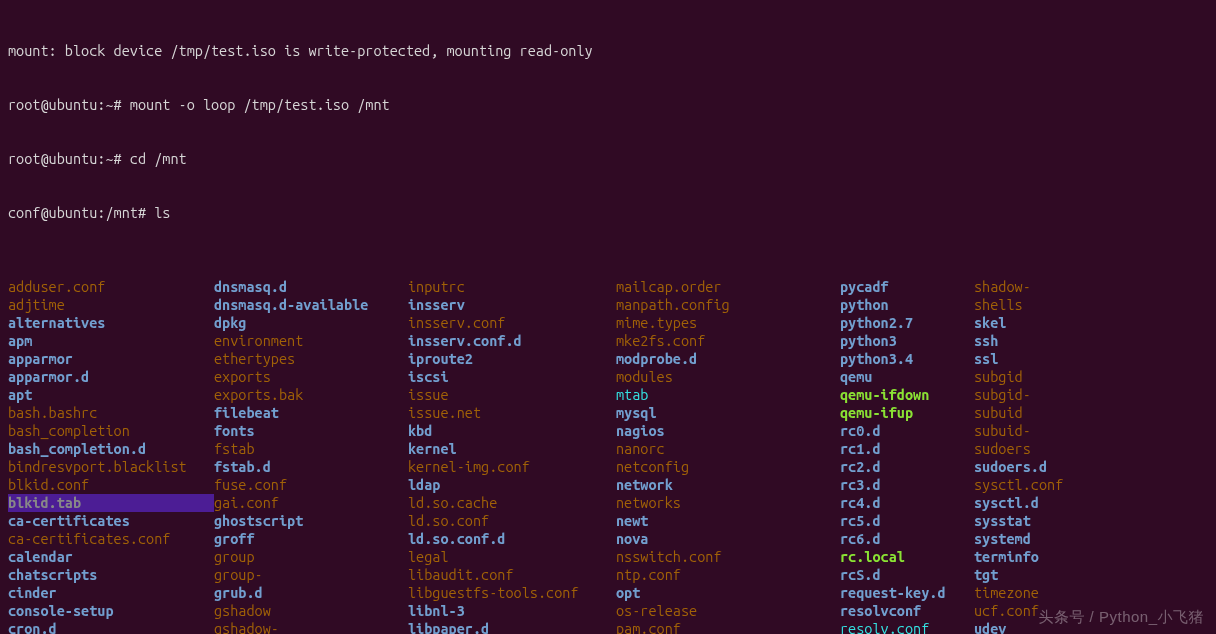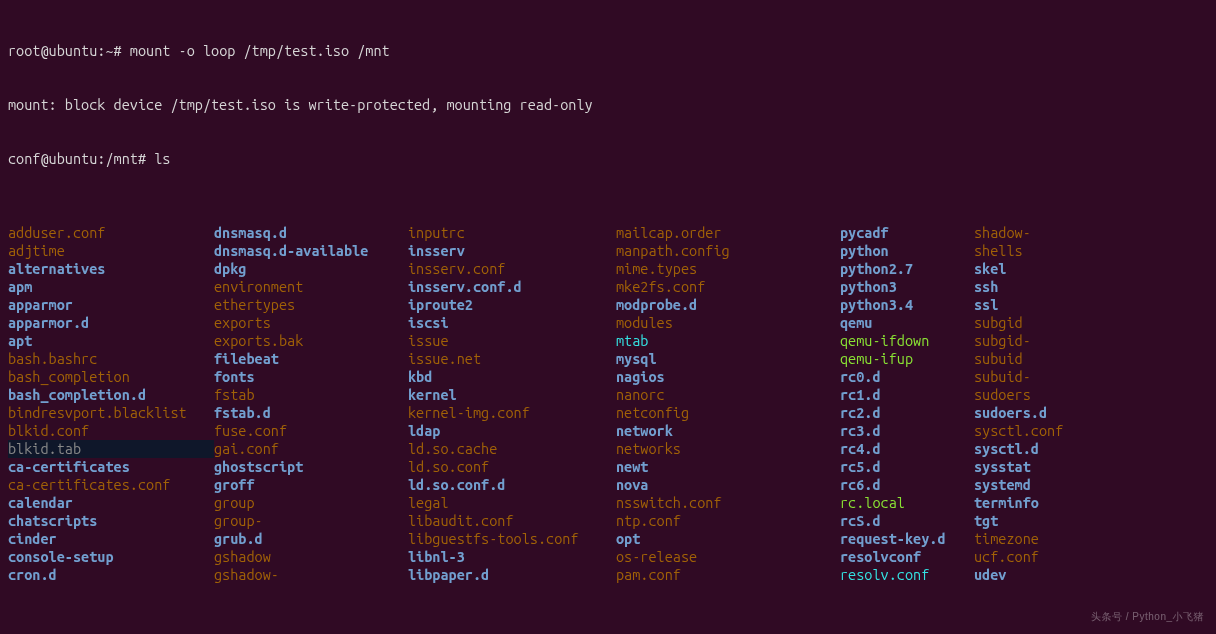--- a/index.html
+++ b/index.html
@@ -15,32 +15,33 @@
   .c0{width:206px}
   .c1{width:194px}
   .c2{width:208px}
   .c3{width:224px}
   .c4{width:134px}
   .c5{width:140px}
   .ent{display:block;height:18px}
   
   .pl{color:#a16207}        
   .dir{color:#729fcf;font-weight:bold}   
-  .bw{color:#888;background:#0f172a;font-weight:normal}  
+  .bw{color:#888;background:#4c1d95;font-weight:bold}  
   .cy{color:#34e2e2;font-weight:normal}    
-  .gr{color:#8ae234;font-weight:normal}    
+  .gr{color:#8ae234;font-weight:bold}    
   .watermark{position:fixed;bottom:8px;right:12px;color:rgba(255,255,255,.35);
-    font-size:10px;font-family:sans-serif;letter-spacing:.5px;pointer-events:none}
+    font-size:15px;font-family:sans-serif;letter-spacing:.5px;pointer-events:none}
 </style>
 </head>
 <body>
 
 <div class="term">
+  <div class="line msg">mount: block device /tmp/test.iso is write-protected, mounting read-only</div>
   <div class="line"><span class="prompt">root@ubuntu:~# </span><span class="cmd">mount -o loop /tmp/test.iso /mnt</span></div>
-  <div class="line msg">mount: block device /tmp/test.iso is write-protected, mounting read-only</div>
+  <div class="line"><span class="prompt">root@ubuntu:~# </span><span class="cmd">cd /mnt</span></div>
   <div class="line"><span class="prompt">conf@ubuntu:/mnt# </span><span class="cmd">ls</span></div>
 
   <div class="cols">
     <div class="col c0"><span class="ent pl">adduser.conf</span><span class="ent pl">adjtime</span><span class="ent dir">alternatives</span><span class="ent dir">apm</span><span class="ent dir">apparmor</span><span class="ent dir">apparmor.d</span><span class="ent dir">apt</span><span class="ent pl">bash.bashrc</span><span class="ent pl">bash_completion</span><span class="ent dir">bash_completion.d</span><span class="ent pl">bindresvport.blacklist</span><span class="ent pl">blkid.conf</span><span class="ent bw">blkid.tab</span><span class="ent dir">ca-certificates</span><span class="ent pl">ca-certificates.conf</span><span class="ent dir">calendar</span><span class="ent dir">chatscripts</span><span class="ent dir">cinder</span><span class="ent dir">console-setup</span><span class="ent dir">cron.d</span></div>
     <div class="col c1"><span class="ent dir">dnsmasq.d</span><span class="ent dir">dnsmasq.d-available</span><span class="ent dir">dpkg</span><span class="ent pl">environment</span><span class="ent pl">ethertypes</span><span class="ent pl">exports</span><span class="ent pl">exports.bak</span><span class="ent dir">filebeat</span><span class="ent dir">fonts</span><span class="ent pl">fstab</span><span class="ent dir">fstab.d</span><span class="ent pl">fuse.conf</span><span class="ent pl">gai.conf</span><span class="ent dir">ghostscript</span><span class="ent dir">groff</span><span class="ent pl">group</span><span class="ent pl">group-</span><span class="ent dir">grub.d</span><span class="ent pl">gshadow</span><span class="ent pl">gshadow-</span></div>
     <div class="col c2"><span class="ent pl">inputrc</span><span class="ent dir">insserv</span><span class="ent pl">insserv.conf</span><span class="ent dir">insserv.conf.d</span><span class="ent dir">iproute2</span><span class="ent dir">iscsi</span><span class="ent pl">issue</span><span class="ent pl">issue.net</span><span class="ent dir">kbd</span><span class="ent dir">kernel</span><span class="ent pl">kernel-img.conf</span><span class="ent dir">ldap</span><span class="ent pl">ld.so.cache</span><span class="ent pl">ld.so.conf</span><span class="ent dir">ld.so.conf.d</span><span class="ent pl">legal</span><span class="ent pl">libaudit.conf</span><span class="ent pl">libguestfs-tools.conf</span><span class="ent dir">libnl-3</span><span class="ent dir">libpaper.d</span></div>
     <div class="col c3"><span class="ent pl">mailcap.order</span><span class="ent pl">manpath.config</span><span class="ent pl">mime.types</span><span class="ent pl">mke2fs.conf</span><span class="ent dir">modprobe.d</span><span class="ent pl">modules</span><span class="ent cy">mtab</span><span class="ent dir">mysql</span><span class="ent dir">nagios</span><span class="ent pl">nanorc</span><span class="ent pl">netconfig</span><span class="ent dir">network</span><span class="ent pl">networks</span><span class="ent dir">newt</span><span class="ent dir">nova</span><span class="ent pl">nsswitch.conf</span><span class="ent pl">ntp.conf</span><span class="ent dir">opt</span><span class="ent pl">os-release</span><span class="ent pl">pam.conf</span></div>
     <div class="col c4"><span class="ent dir">pycadf</span><span class="ent dir">python</span><span class="ent dir">python2.7</span><span class="ent dir">python3</span><span class="ent dir">python3.4</span><span class="ent dir">qemu</span><span class="ent gr">qemu-ifdown</span><span class="ent gr">qemu-ifup</span><span class="ent dir">rc0.d</span><span class="ent dir">rc1.d</span><span class="ent dir">rc2.d</span><span class="ent dir">rc3.d</span><span class="ent dir">rc4.d</span><span class="ent dir">rc5.d</span><span class="ent dir">rc6.d</span><span class="ent gr">rc.local</span><span class="ent dir">rcS.d</span><span class="ent dir">request-key.d</span><span class="ent dir">resolvconf</span><span class="ent cy">resolv.conf</span></div>
     <div class="col c5"><span class="ent pl">shadow-</span><span class="ent pl">shells</span><span class="ent dir">skel</span><span class="ent dir">ssh</span><span class="ent dir">ssl</span><span class="ent pl">subgid</span><span class="ent pl">subgid-</span><span class="ent pl">subuid</span><span class="ent pl">subuid-</span><span class="ent pl">sudoers</span><span class="ent dir">sudoers.d</span><span class="ent pl">sysctl.conf</span><span class="ent dir">sysctl.d</span><span class="ent dir">sysstat</span><span class="ent dir">systemd</span><span class="ent dir">terminfo</span><span class="ent dir">tgt</span><span class="ent pl">timezone</span><span class="ent pl">ucf.conf</span><span class="ent dir">udev</span></div>
   </div>

